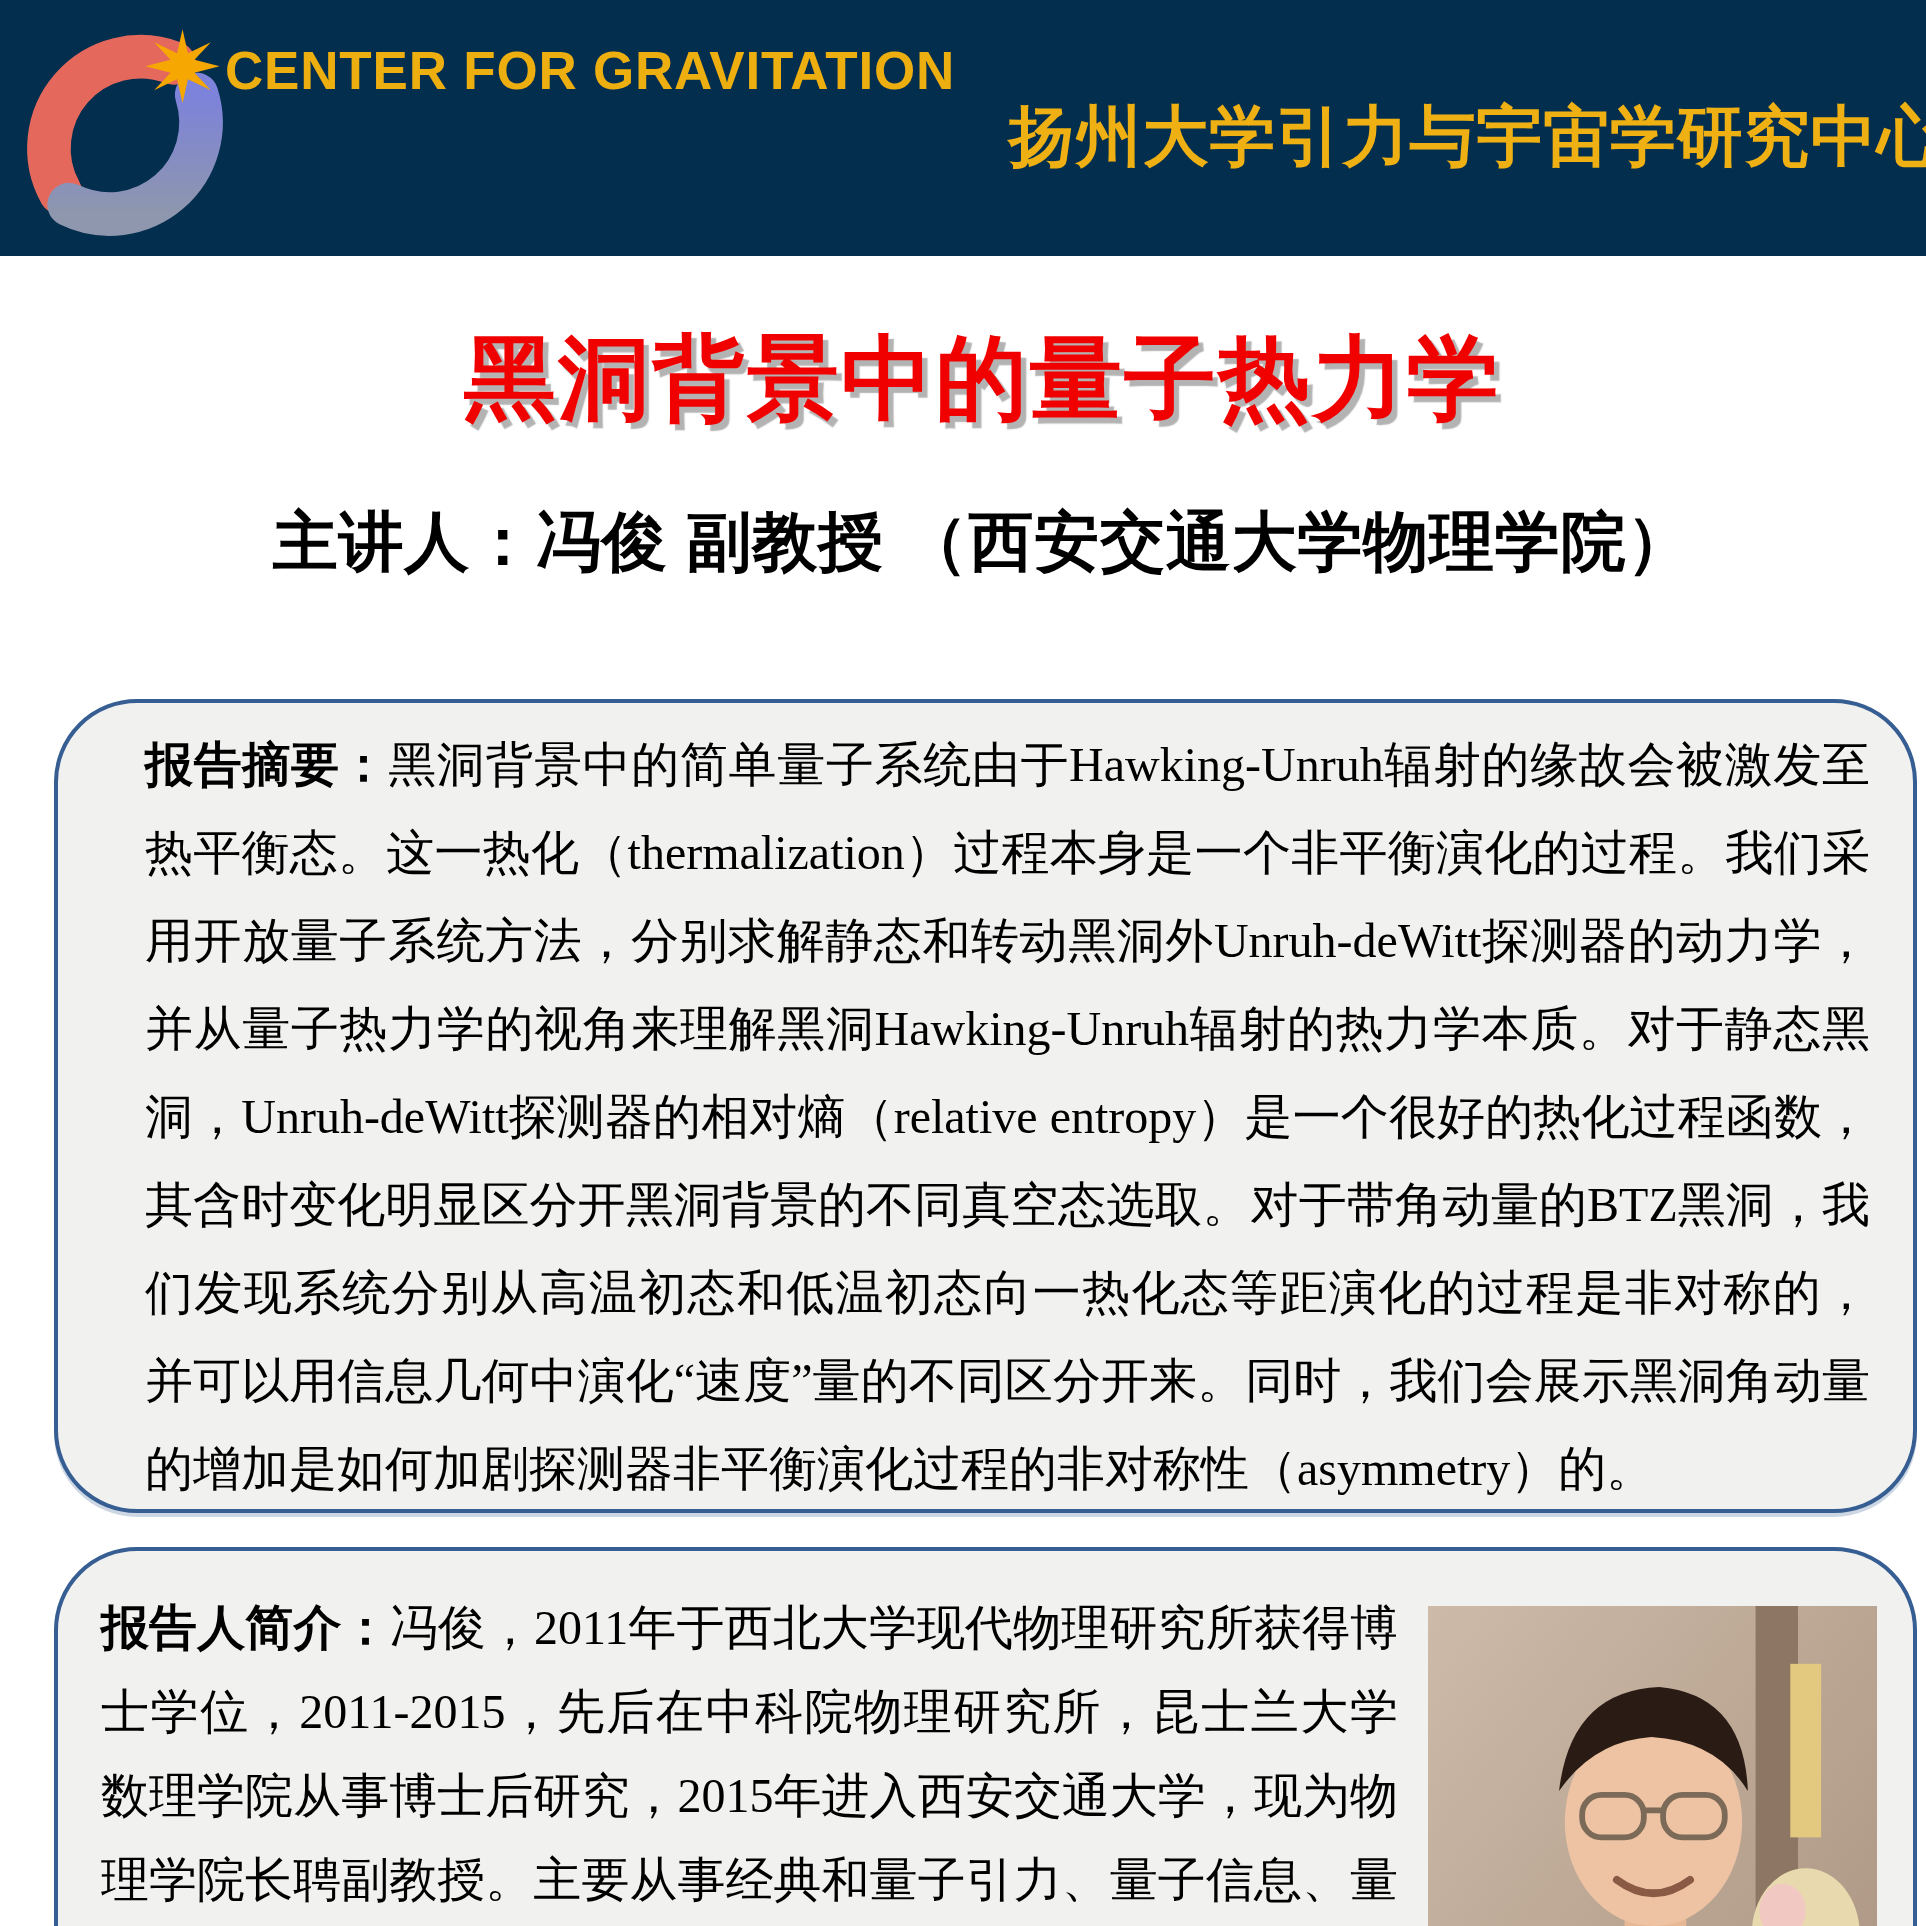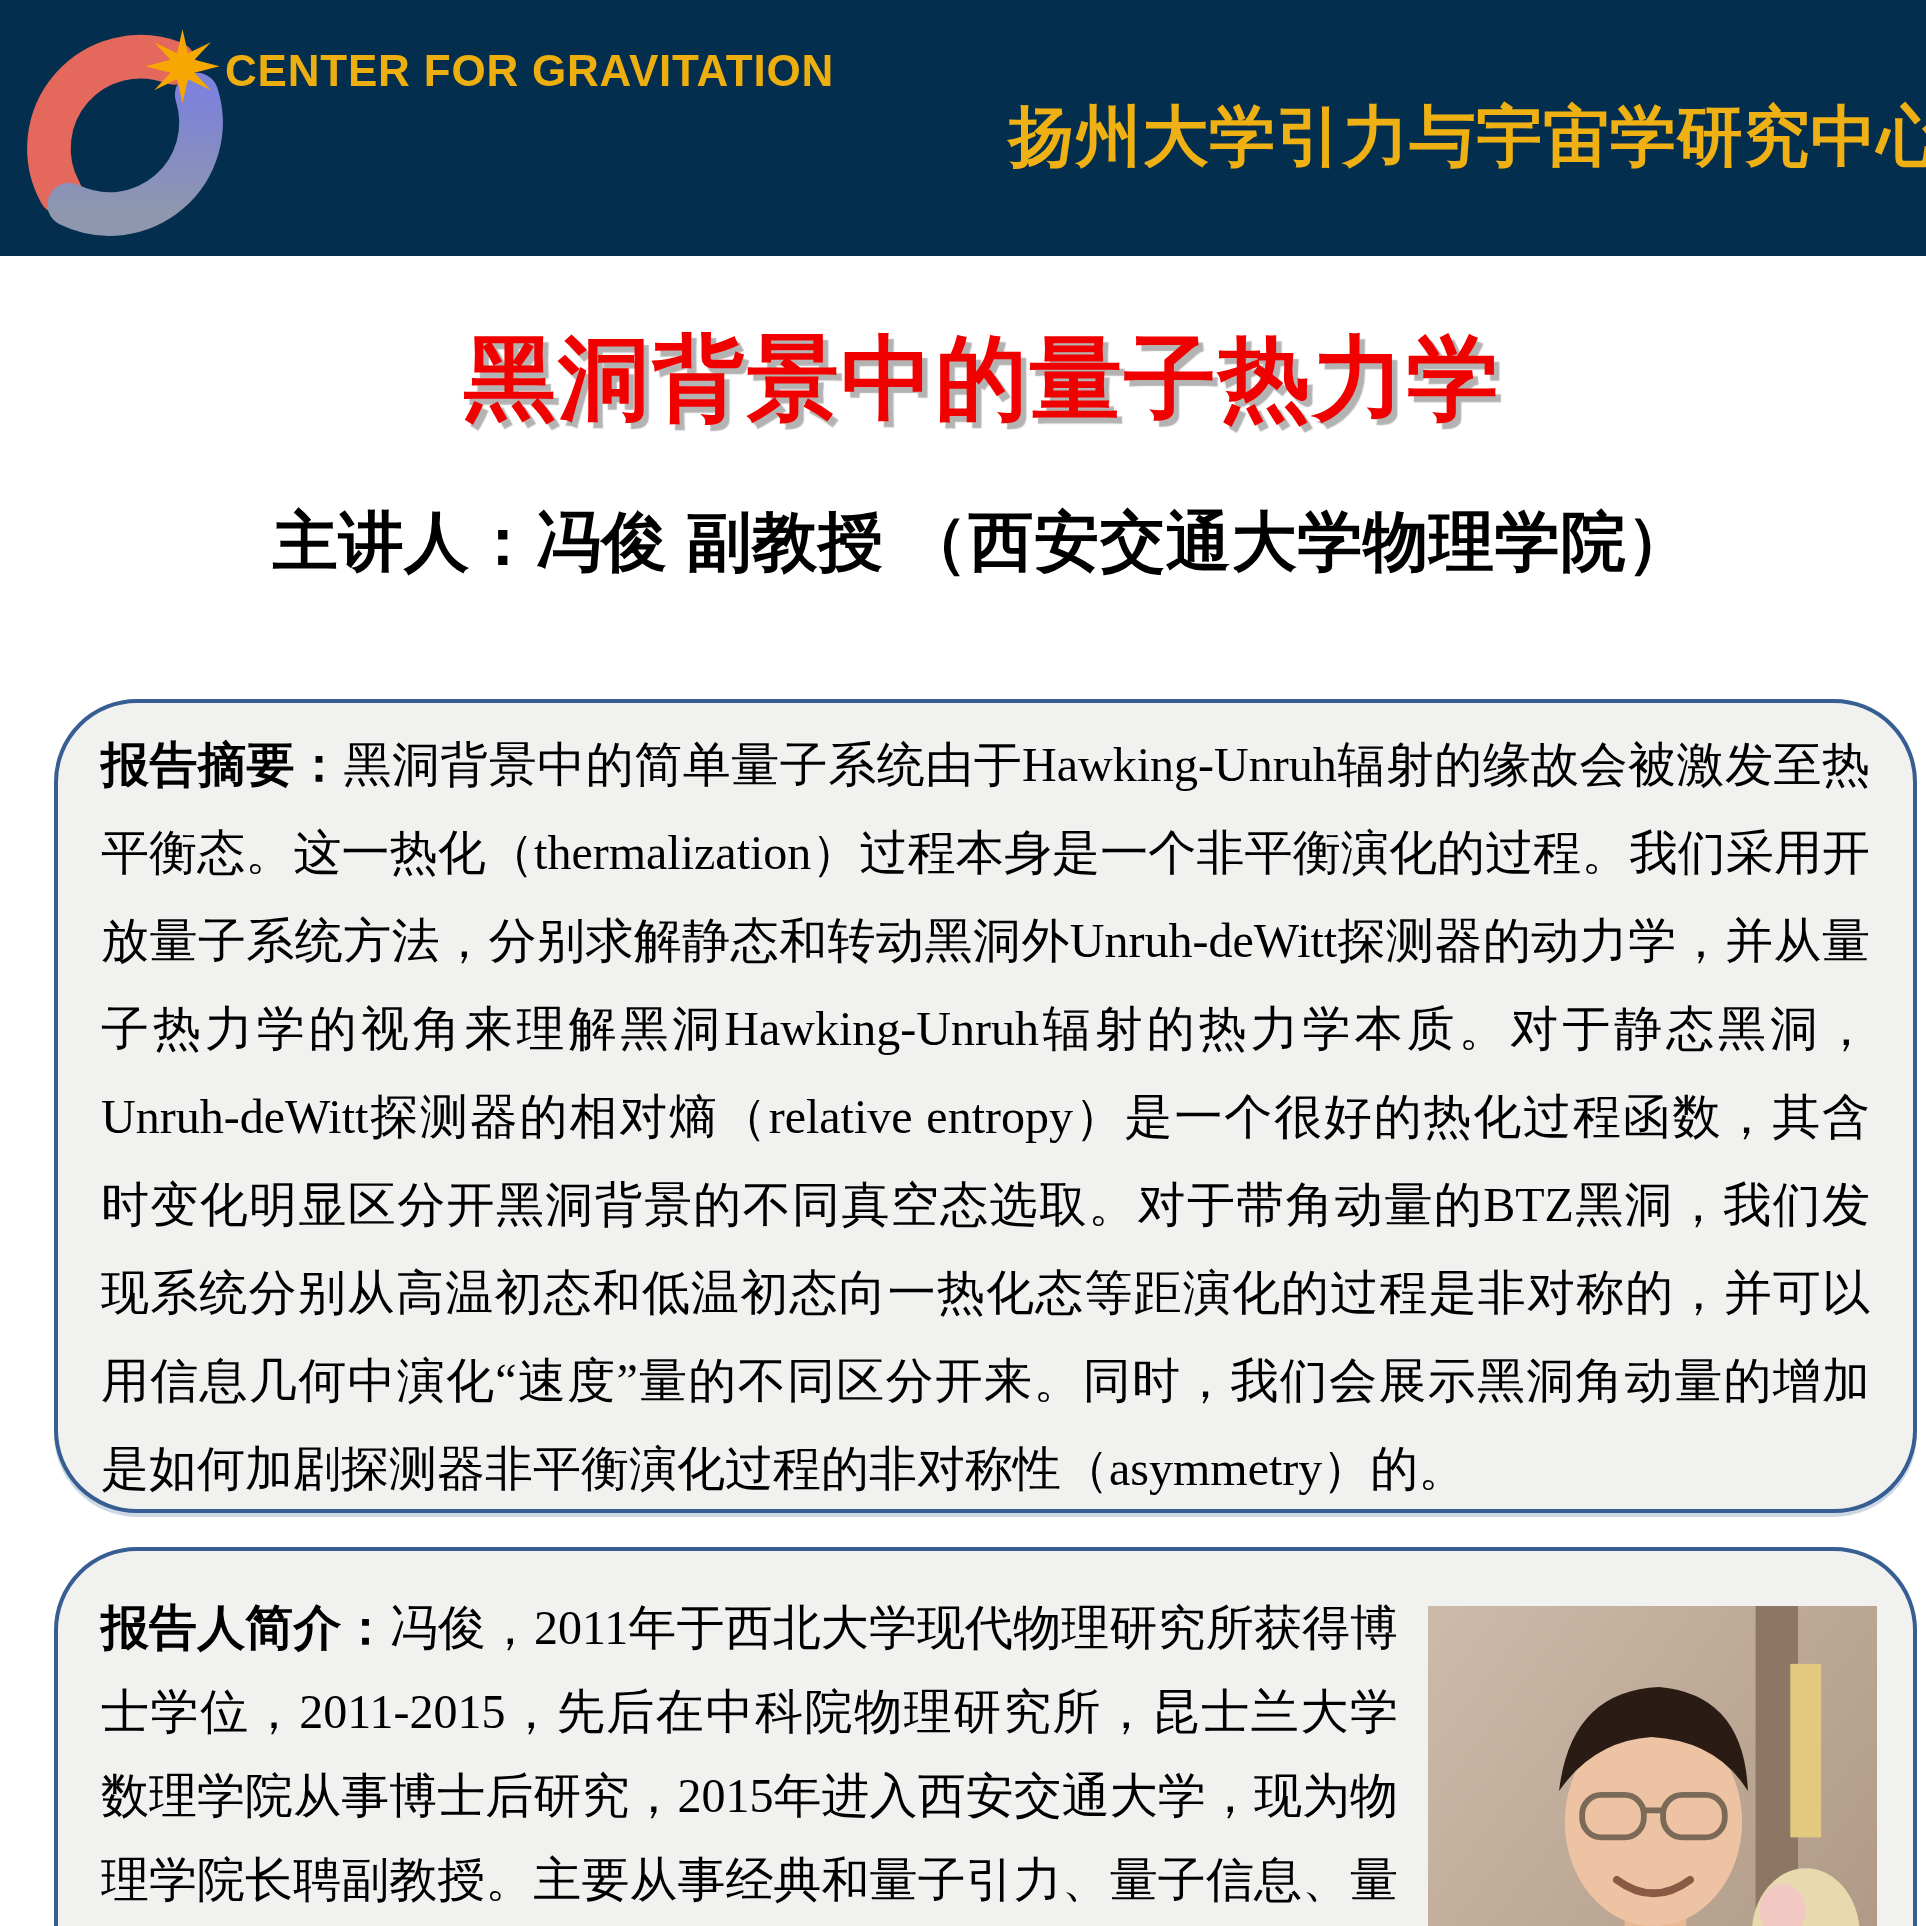--- a/index.html
+++ b/index.html
@@ -3,40 +3,40 @@
 <meta charset="utf-8">
 <style>
   html,body{margin:0;padding:0;background:#ffffff;}
   #page{position:relative;width:1965px;height:2621px;background:#ffffff;overflow:hidden;
         font-family:"Liberation Sans",sans-serif;}
 
   
   .header{position:absolute;left:0;top:0;width:1965px;height:256px;background:#042e4d;}
   .logo{position:absolute;left:18.5px;top:26px;width:218px;height:220px;}
   .en-title{position:absolute;left:225px;top:45px;color:#edae10;font-weight:600;
-            font-size:44px;line-height:52px;letter-spacing:0.8px;white-space:pre-line;}
+            font-size:53px;line-height:52px;letter-spacing:0.8px;white-space:pre-line;}
   .cn-title{position:absolute;right:21px;top:92px;color:#eeb012;font-weight:700;
             font-size:66px;letter-spacing:0.8px;font-family:"Liberation Serif",serif;white-space:nowrap;}
 
   
   .sem-title{position:absolute;left:0;top:317px;width:1965px;text-align:center;
              color:#f10000;font-size:92px;font-weight:800;letter-spacing:2.3px;
              text-shadow:5.4px 5.8px 1.2px #b3b3b3;}
   .speaker{position:absolute;left:0;top:498px;width:1965px;text-align:center;
            color:#000;font-size:65px;font-weight:700;letter-spacing:0.8px;}
 
   
   .box{position:absolute;left:54px;width:1863px;background:#f1f1ef;
        border:4.6px solid #365e92;border-radius:83px;box-sizing:border-box;
        box-shadow:0 3.9px 0 rgba(54,94,146,.25);}
   .box-abstract{top:699px;height:814px;padding:17.7px 43px 15.4px 43px;}
   .box-bio{top:1547px;height:779px;padding:35px 43px 15.4px 43px;}
   .para{font-family:"Liberation Serif",serif;color:#000;text-align:justify;
         font-size:48px;}
-  .box-abstract .para{line-height:88px;}
+  .box-abstract .para{line-height:88px;margin-left:44px;}
   .box-bio .para{line-height:84px;}
   .para .lbl{font-family:"Liberation Sans",sans-serif;font-weight:700;}
 
   
   .portrait{float:right;width:449px;height:590px;margin:20px -7px 21.6px 30px;}
   .portrait svg{width:100%;height:100%;display:block;}
 </style>
 </head>
 <body>
 

